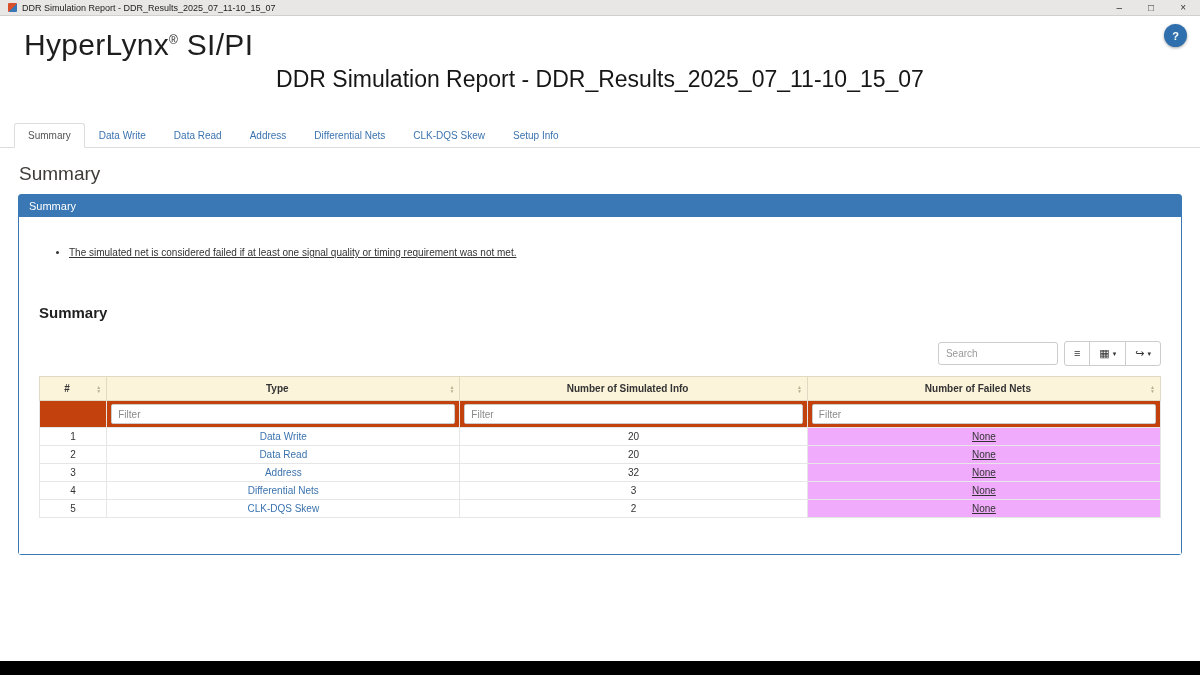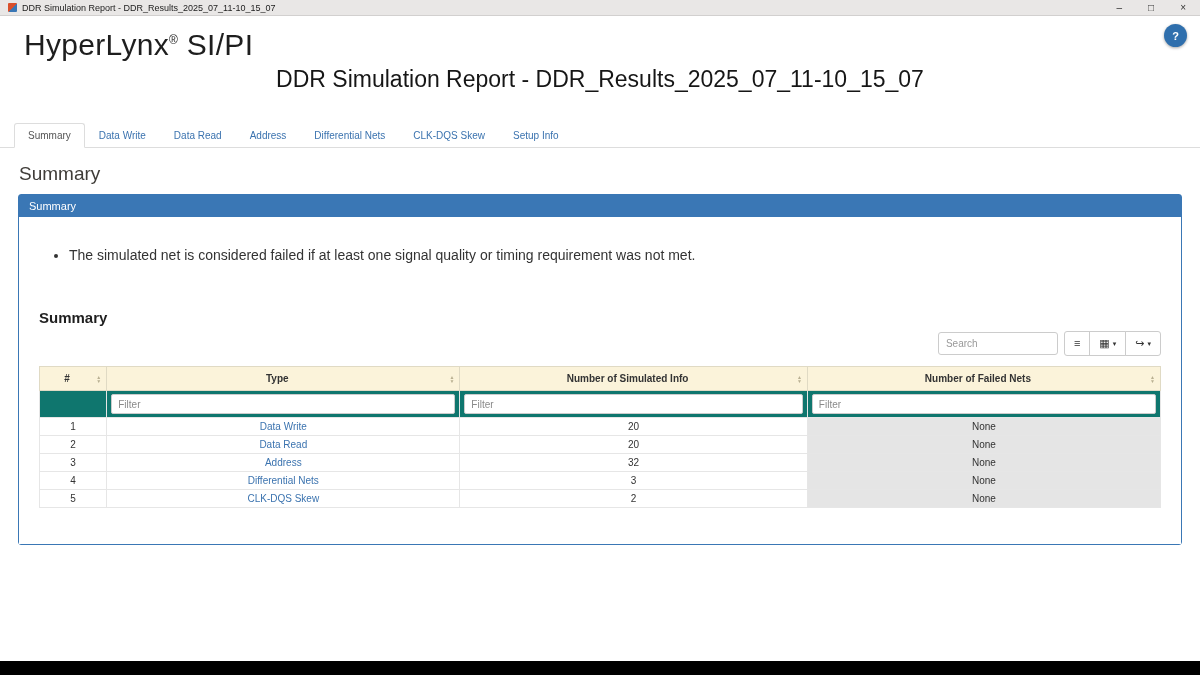--- a/index.html
+++ b/index.html
@@ -47,27 +47,27 @@
     color:#555; background:#fff; border-color:#ddd; border-bottom-color:#fff; cursor:default;
   }
 
   
   .section-title { font-size:19px; font-weight:400; color:#3f3c38; margin:15px 0 9px 19px; }
 
   .panel { margin:0 18px; border:1px solid #3a77b5; border-radius:3px; }
   .panel-header { background:#3a77b5; color:#fff; font-size:11px; padding:5px 10px; }
   .panel-body { padding:16px 20px 36px; min-height:300px; background:#fff; }
 
-  .note-list { margin:14px 0 0 30px; font-size:14px; color:#333; }
+  .note-list { margin:14px 0 0 30px; font-size:10px; color:#333;text-decoration:underline; }
   .note-list li { margin-bottom:2px; }
 
   .table-title { margin-top:46px; font-size:15px; font-weight:bold; color:#1f1f1f; }
 
   
-  .toolbar { display:flex; justify-content:flex-end; align-items:center; margin-top:5px; gap:6px; }
+  .toolbar { display:flex; justify-content:flex-end; align-items:center; margin-top:20px; gap:6px; }
   .search-input {
     width:120px; height:23px; border:1px solid #ccc; border-radius:3px;
     font-size:10px; padding:2px 7px; color:#333; font-family:"Liberation Sans",sans-serif;
   }
   .search-input::placeholder { color:#999; }
   .btn-group { display:flex; }
   .btn {
     height:25px; padding:0 9px; background:#fff; border:1px solid #ccc;
     font-size:10px; color:#333; display:flex; align-items:center; gap:3px; cursor:pointer;
     font-family:"Liberation Sans",sans-serif;
@@ -84,28 +84,28 @@
     background:#fbf3da; border:1px solid #e0dac4; font-weight:bold; color:#333;
     padding:6px 16px 6px 4px; text-align:center; position:relative; font-size:10px;
   }
   .sort-icon {
     position:absolute; right:5px; top:50%; transform:translateY(-50%);
     color:#b9b092; font-size:5px; line-height:4px; display:flex; flex-direction:column;
   }
   .sort-icon::before { content:"▲"; }
   .sort-icon::after  { content:"▼"; }
   td { border:1px solid #e6e6e6; padding:3px 4px; text-align:center; color:#333; }
-  .filter-row td { padding:3px 4px; background:#0f766e; }
+  .filter-row td { padding:3px 4px; background:#c2410c; }
   .filter-input {
     width:100%; height:20px; border:1px solid #ccc; border-radius:2px;
     font-size:10px; padding:2px 6px; color:#333; font-family:"Liberation Sans",sans-serif;
   }
   .filter-input::placeholder { color:#8a8a8a; }
   .type-link { color:#3b73af; text-decoration:none; cursor:pointer; }
-  .ok-cell { background:#e5e5e5; }
+  .ok-cell { background:#f0abfc;text-decoration:underline; }
 
   .col-num  { width:6%; }
   .col-type { width:31.5%; }
   .col-sim  { width:31%; }
   .col-fail { width:31.5%; }
 
   .bottom-bar { position:absolute; left:0; bottom:0; width:100%; height:14px; background:#000; }
 </style>
 </head>
 <body>

